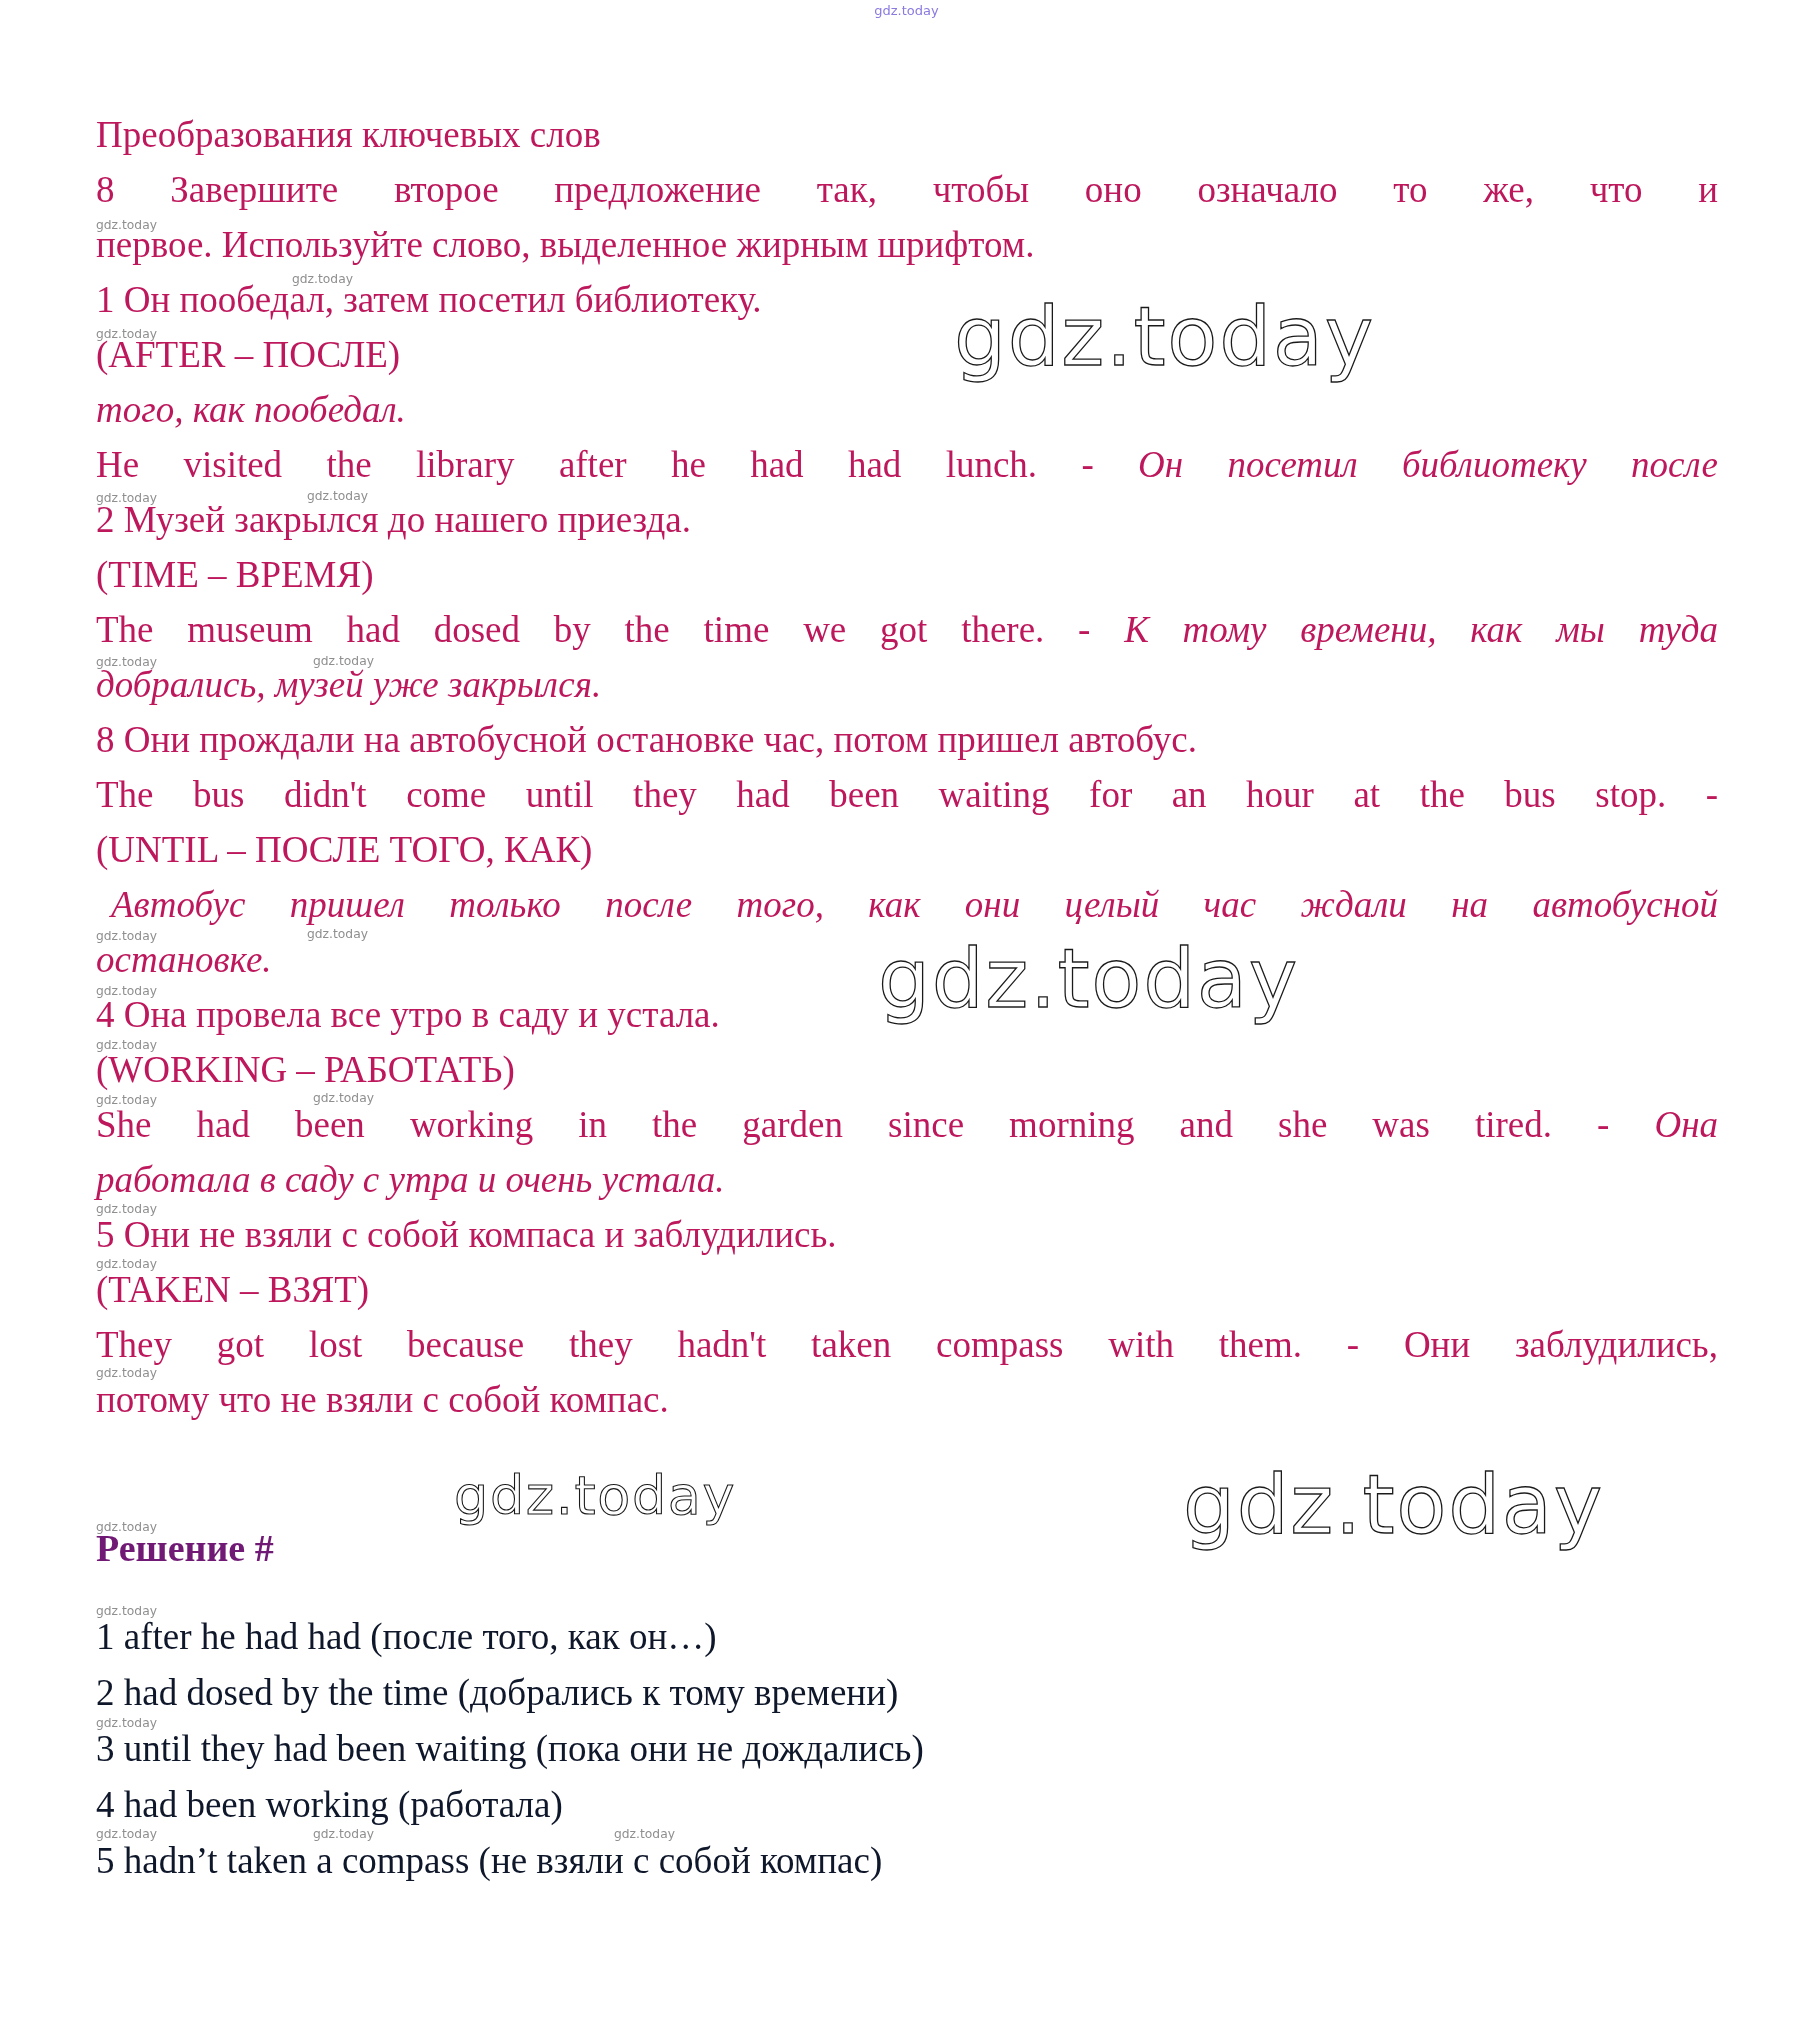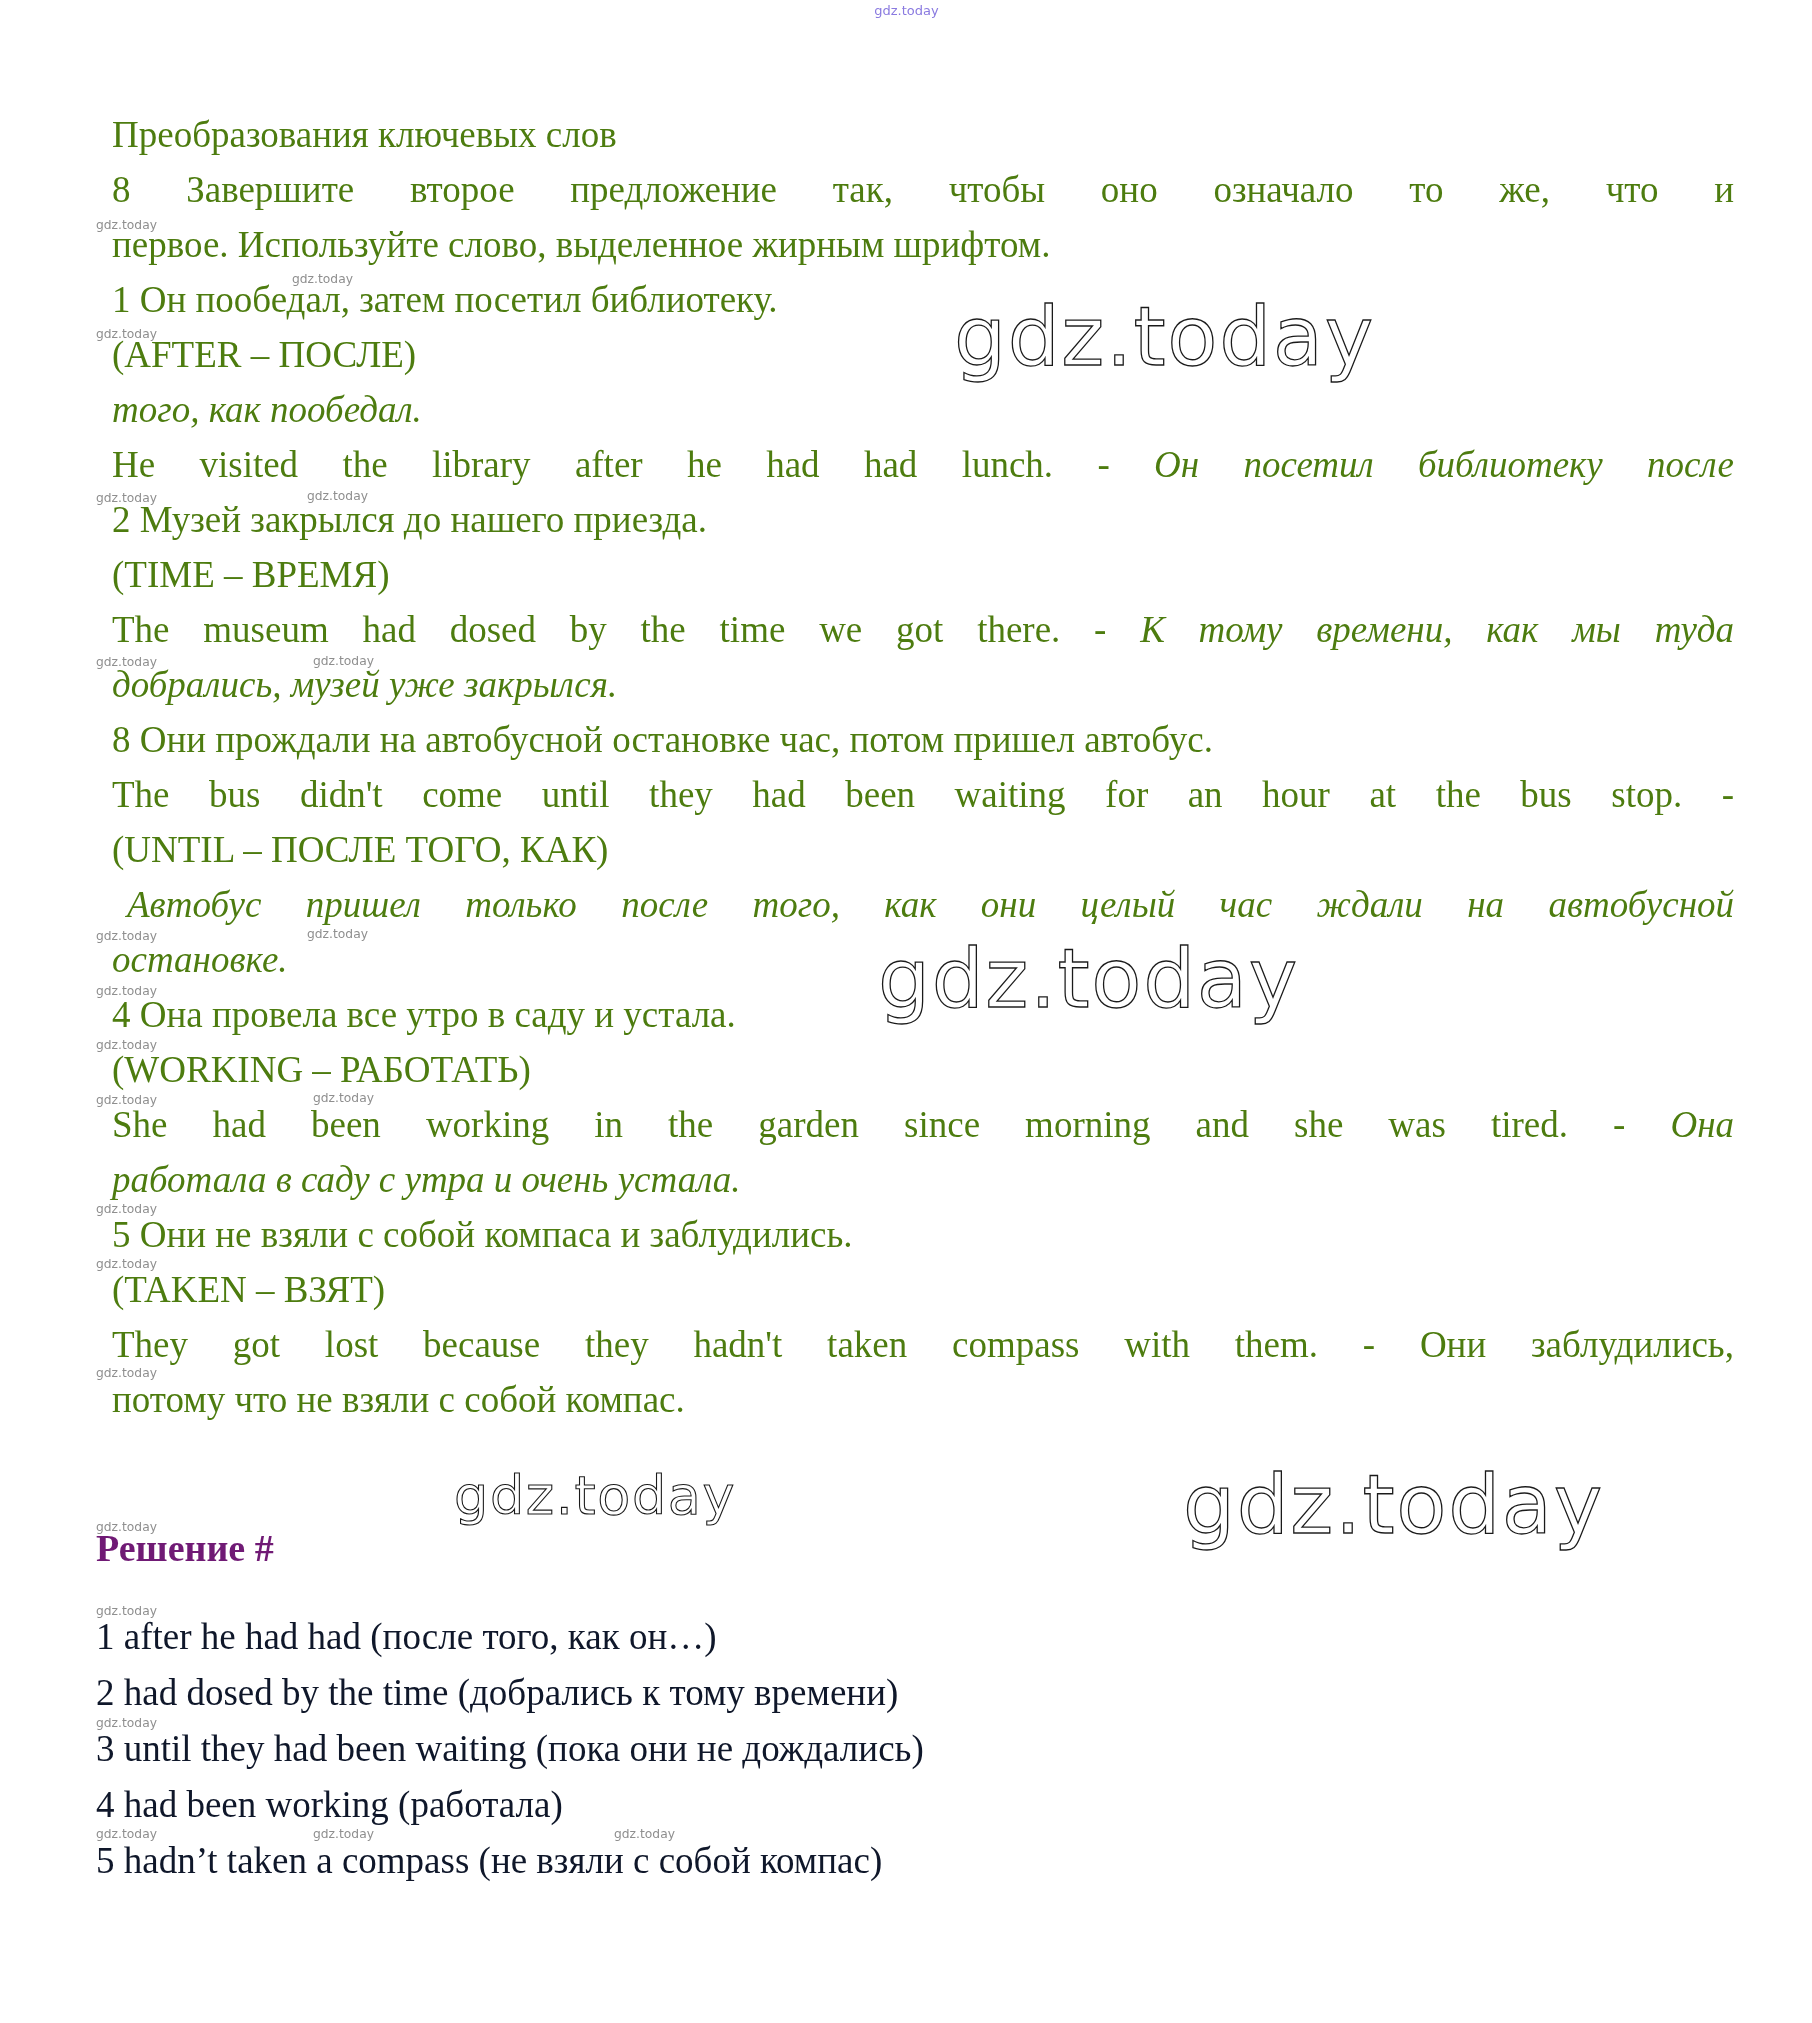--- a/index.html
+++ b/index.html
@@ -1,22 +1,22 @@
 <!DOCTYPE html>
 <html style="font-size:13px"><head>
 <meta charset="utf-8">
 <style>
   html,body { margin:0; padding:0; background:#ffffff; }
   .page {
     position:relative; width:1813px; height:2023px; background:#ffffff;
     font-family:"Liberation Serif","DejaVu Serif",serif; color:#000; overflow:hidden;
   }
   .content {
-    position:absolute; left:112px; top:107px; width:1622px;
-    font-size:37px; line-height:55px; color:#4d7c0f;
+    position:absolute; left:96px; top:107px; width:1622px;
+    font-size:37px; line-height:55px; color:#be185d;
   }
   .ln { text-align:left; }
   .ln.j { text-align:justify; text-align-last:justify; }
   .ln.indent { padding-left:15px; box-sizing:border-box; }
   .it { font-style:italic; }
   .heading {
     position:absolute; left:96px; top:1526px;
     font-size:38px; font-weight:bold; color:#701a75;
   }
   .solutions {

